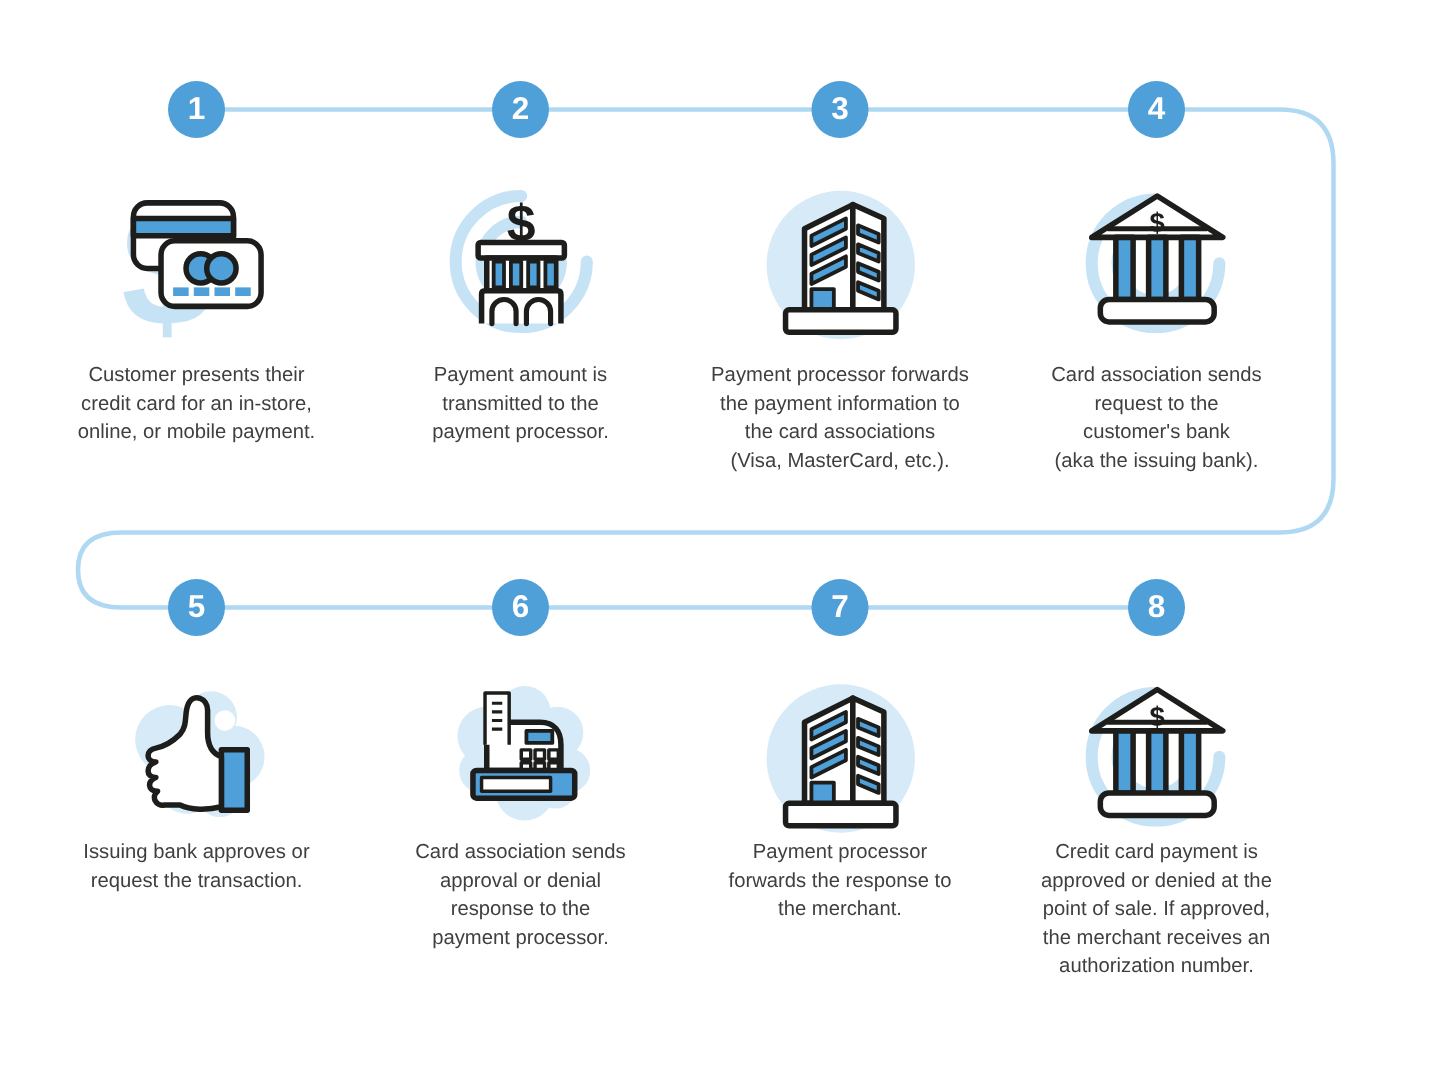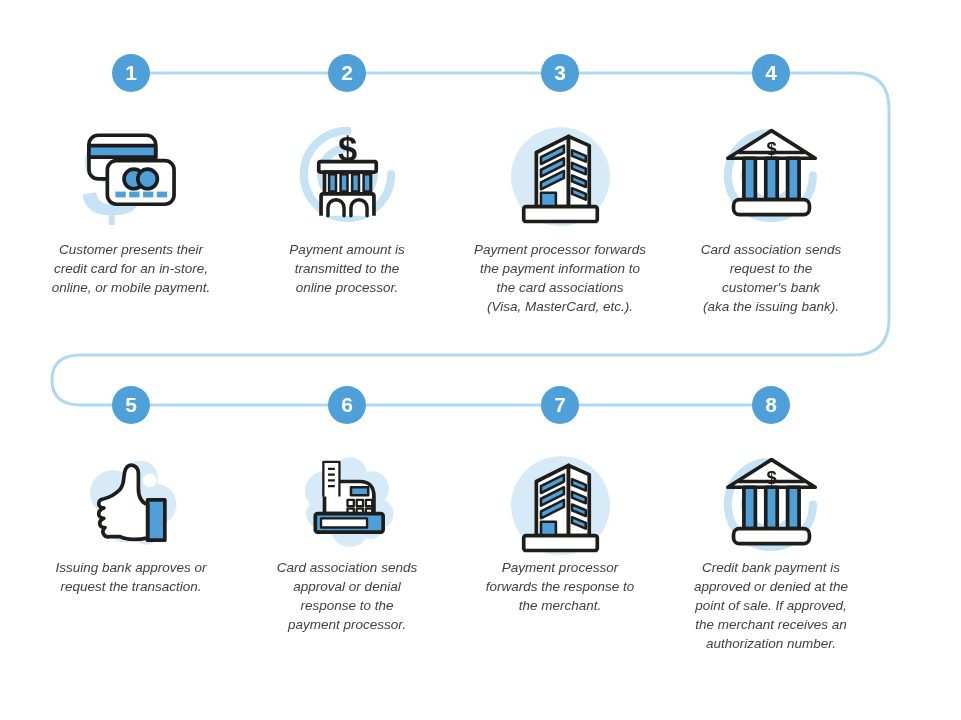--- a/index.html
+++ b/index.html
@@ -54,21 +54,20 @@
   }
   .iconbox svg{width:115px;height:115px;display:block;}
   .caption{
     position:absolute;
     left:calc(var(--cx) - 107px); top:var(--ty);
     width:214px;
     text-align:center;
     color:var(--text-color);
     font-size:13.5px;line-height:19px;
     white-space:pre-line;
-    font-style:italic;
   }
   
   .outl-white{fill:#fff;stroke:var(--icon-outline);stroke-width:3.2;stroke-linejoin:round;}
   .outl-white-thin{fill:#fff;stroke:var(--icon-outline);stroke-width:2;stroke-linejoin:round;}
   .outl-blue{fill:var(--icon-fill-blue);stroke:var(--icon-outline);stroke-width:3.2;stroke-linejoin:round;}
   .outl-blue-thin{fill:var(--icon-fill-blue);stroke:var(--icon-outline);stroke-width:2.2;stroke-linejoin:round;}
   .fill-blue{fill:var(--icon-fill-blue);}
   .fill-pale{fill:var(--icon-bg-light);}
   .swirl{fill:none;stroke:var(--icon-swirl-light);stroke-width:7;stroke-linecap:round;}
   .dk{stroke:var(--icon-outline);stroke-width:3;stroke-linecap:round;fill:none;}
@@ -120,21 +119,21 @@
         <rect class="outl-blue-thin" x="34" y="49" width="6" height="15"></rect>
         <rect class="outl-blue-thin" x="44" y="49" width="6" height="15"></rect>
         <rect class="outl-blue-thin" x="54" y="49" width="6" height="15"></rect>
         <rect class="outl-blue-thin" x="64" y="49" width="6" height="15"></rect>
         <path class="outl-white" d="M27 85 L27 68 Q27 66 29 66 L71 66 Q73 66 73 68 L73 85"></path>
         <path class="dk" d="M33 85 L33 78 A 7 7 0 0 1 47 78 L47 85 M53 85 L53 78 A 7 7 0 0 1 67 78 L67 85"></path>
       </svg>
     </div>
     <div class="caption">Payment amount is
 transmitted to the
-online processor.</div>
+payment processor.</div>
   </div>
 
   <div class="step c3 r1">
     <div class="badge">3</div>
     <div class="iconbox">
       <svg viewBox="0 0 100 100">
         <circle class="fill-pale" cx="50" cy="51" r="43"></circle>
         <path class="outl-white" d="M29 77 L29 30 L57 16 L57 77 Z"></path>
         <path class="outl-white" d="M57 16 L75 24 L75 77 L57 77 Z"></path>
         <path class="outl-blue-thin" d="M33 34 L53 24 L53 30 L33 40 Z"></path>
@@ -261,20 +260,20 @@
         <path class="swirl" d="M49 28 A 22 22 0 1 0 71 50"></path>
         <path class="outl-white" d="M12 35 L50 11 L88 35 Z"></path>
         <text class="dk-dollar" x="50" y="32" text-anchor="middle" font-size="16" font-weight="700">$</text>
         <line class="dk" x1="22" y1="30" x2="78" y2="30" stroke-width="2.2"></line>
         <rect class="outl-blue" x="26" y="35" width="10" height="36"></rect>
         <rect class="outl-blue" x="45" y="35" width="10" height="36"></rect>
         <rect class="outl-blue" x="64" y="35" width="10" height="36"></rect>
         <rect class="outl-white" x="17" y="71" width="66" height="13" rx="5"></rect>
       </svg>
     </div>
-    <div class="caption">Credit bank payment is
+    <div class="caption">Credit card payment is
 approved or denied at the
 point of sale. If approved,
 the merchant receives an
 authorization number.</div>
   </div>
 
 </div>
 
 </body></html>

